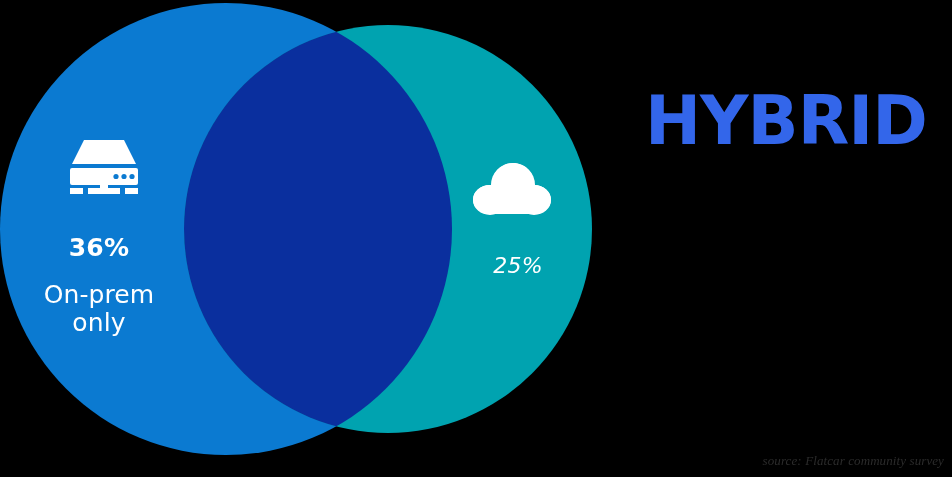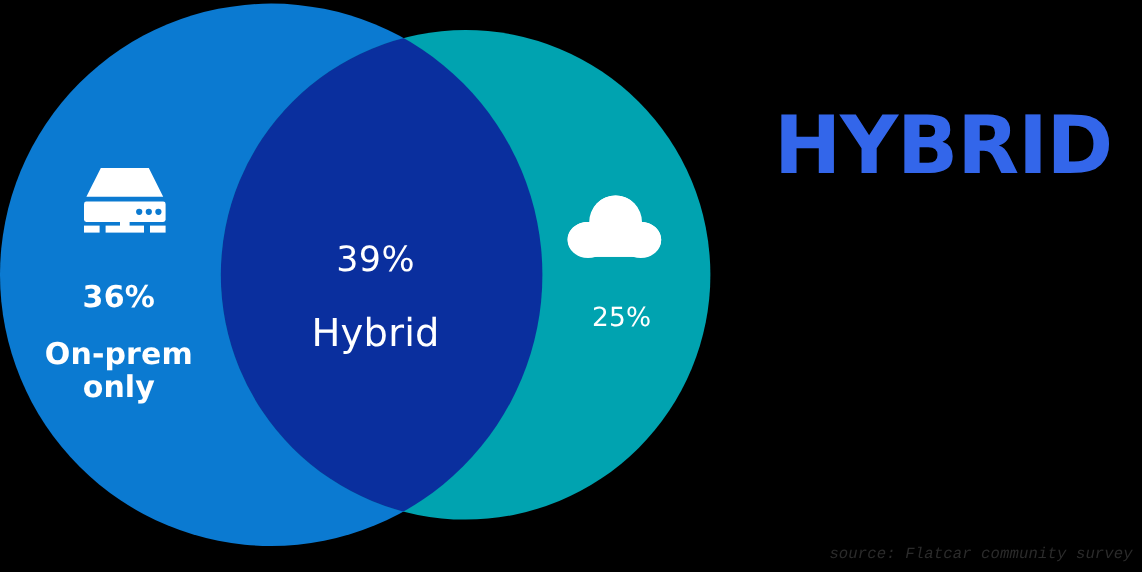--- a/index.html
+++ b/index.html
@@ -51,21 +51,21 @@
   }
   #left-label .pct {
     display: block;
     font-size: 25px;
     font-weight: 700;
     letter-spacing: 0.2px;
   }
   #left-label .cap {
     display: block;
     font-size: 25px;
-    font-weight: 700;
+    font-weight: 400;
     letter-spacing: 0.1px;
   }
 
   #center-label {
     left: 198px;
     top: 182px;
     width: 230px;
   }
   #center-label .pct {
     display: block;
@@ -84,20 +84,21 @@
   #right-label {
     left: 440px;
     top: 235px;
     width: 156px;
   }
   #right-label .pct {
     display: block;
     font-size: 22px;
     font-weight: 400;
     letter-spacing: 0.2px;
+    font-style: italic;
   }
   #right-label .cap {
     display: block;
     font-size: 19px;
     font-weight: 400;
     letter-spacing: 0.1px;
     margin-top: 2px;
   }
 
   
@@ -131,21 +132,21 @@
   #source-note {
     position: absolute;
     right: 8px;
     bottom: 8px;
     color: #2b2b2b;
     font-size: 13px;
     font-style: italic;
     font-weight: 400;
     letter-spacing: 0.1px;
     white-space: nowrap;
-    font-family: Liberation Mono, monospace;
+    font-family: Liberation Serif, serif;
   }
 </style>
 </head>
 <body>
 
 <div id="stage">
 
   <div id="venn">
     <svg id="venn-svg" width="620" height="477" viewBox="0 0 620 477">
       <defs>
@@ -199,24 +200,20 @@
         <rect x="18" y="40" width="48" height="16" fill="#ffffff"></rect>
       </svg>
     </div>
 
     <div class="venn-label" id="left-label">
       <span class="pct">36%</span>
       <span class="cap">On-prem
 only</span>
     </div>
 
-    <div class="venn-label" id="center-label">
-      <span class="pct">39%</span>
-      <span class="cap">Hybrid</span>
-    </div>
 
     <div class="venn-label" id="right-label">
       <span class="pct">25%</span>
     </div>
   </div>
 
   <div id="headline">HYBRID</div>
 
   <div id="source-note">source: Flatcar community survey</div>
 

